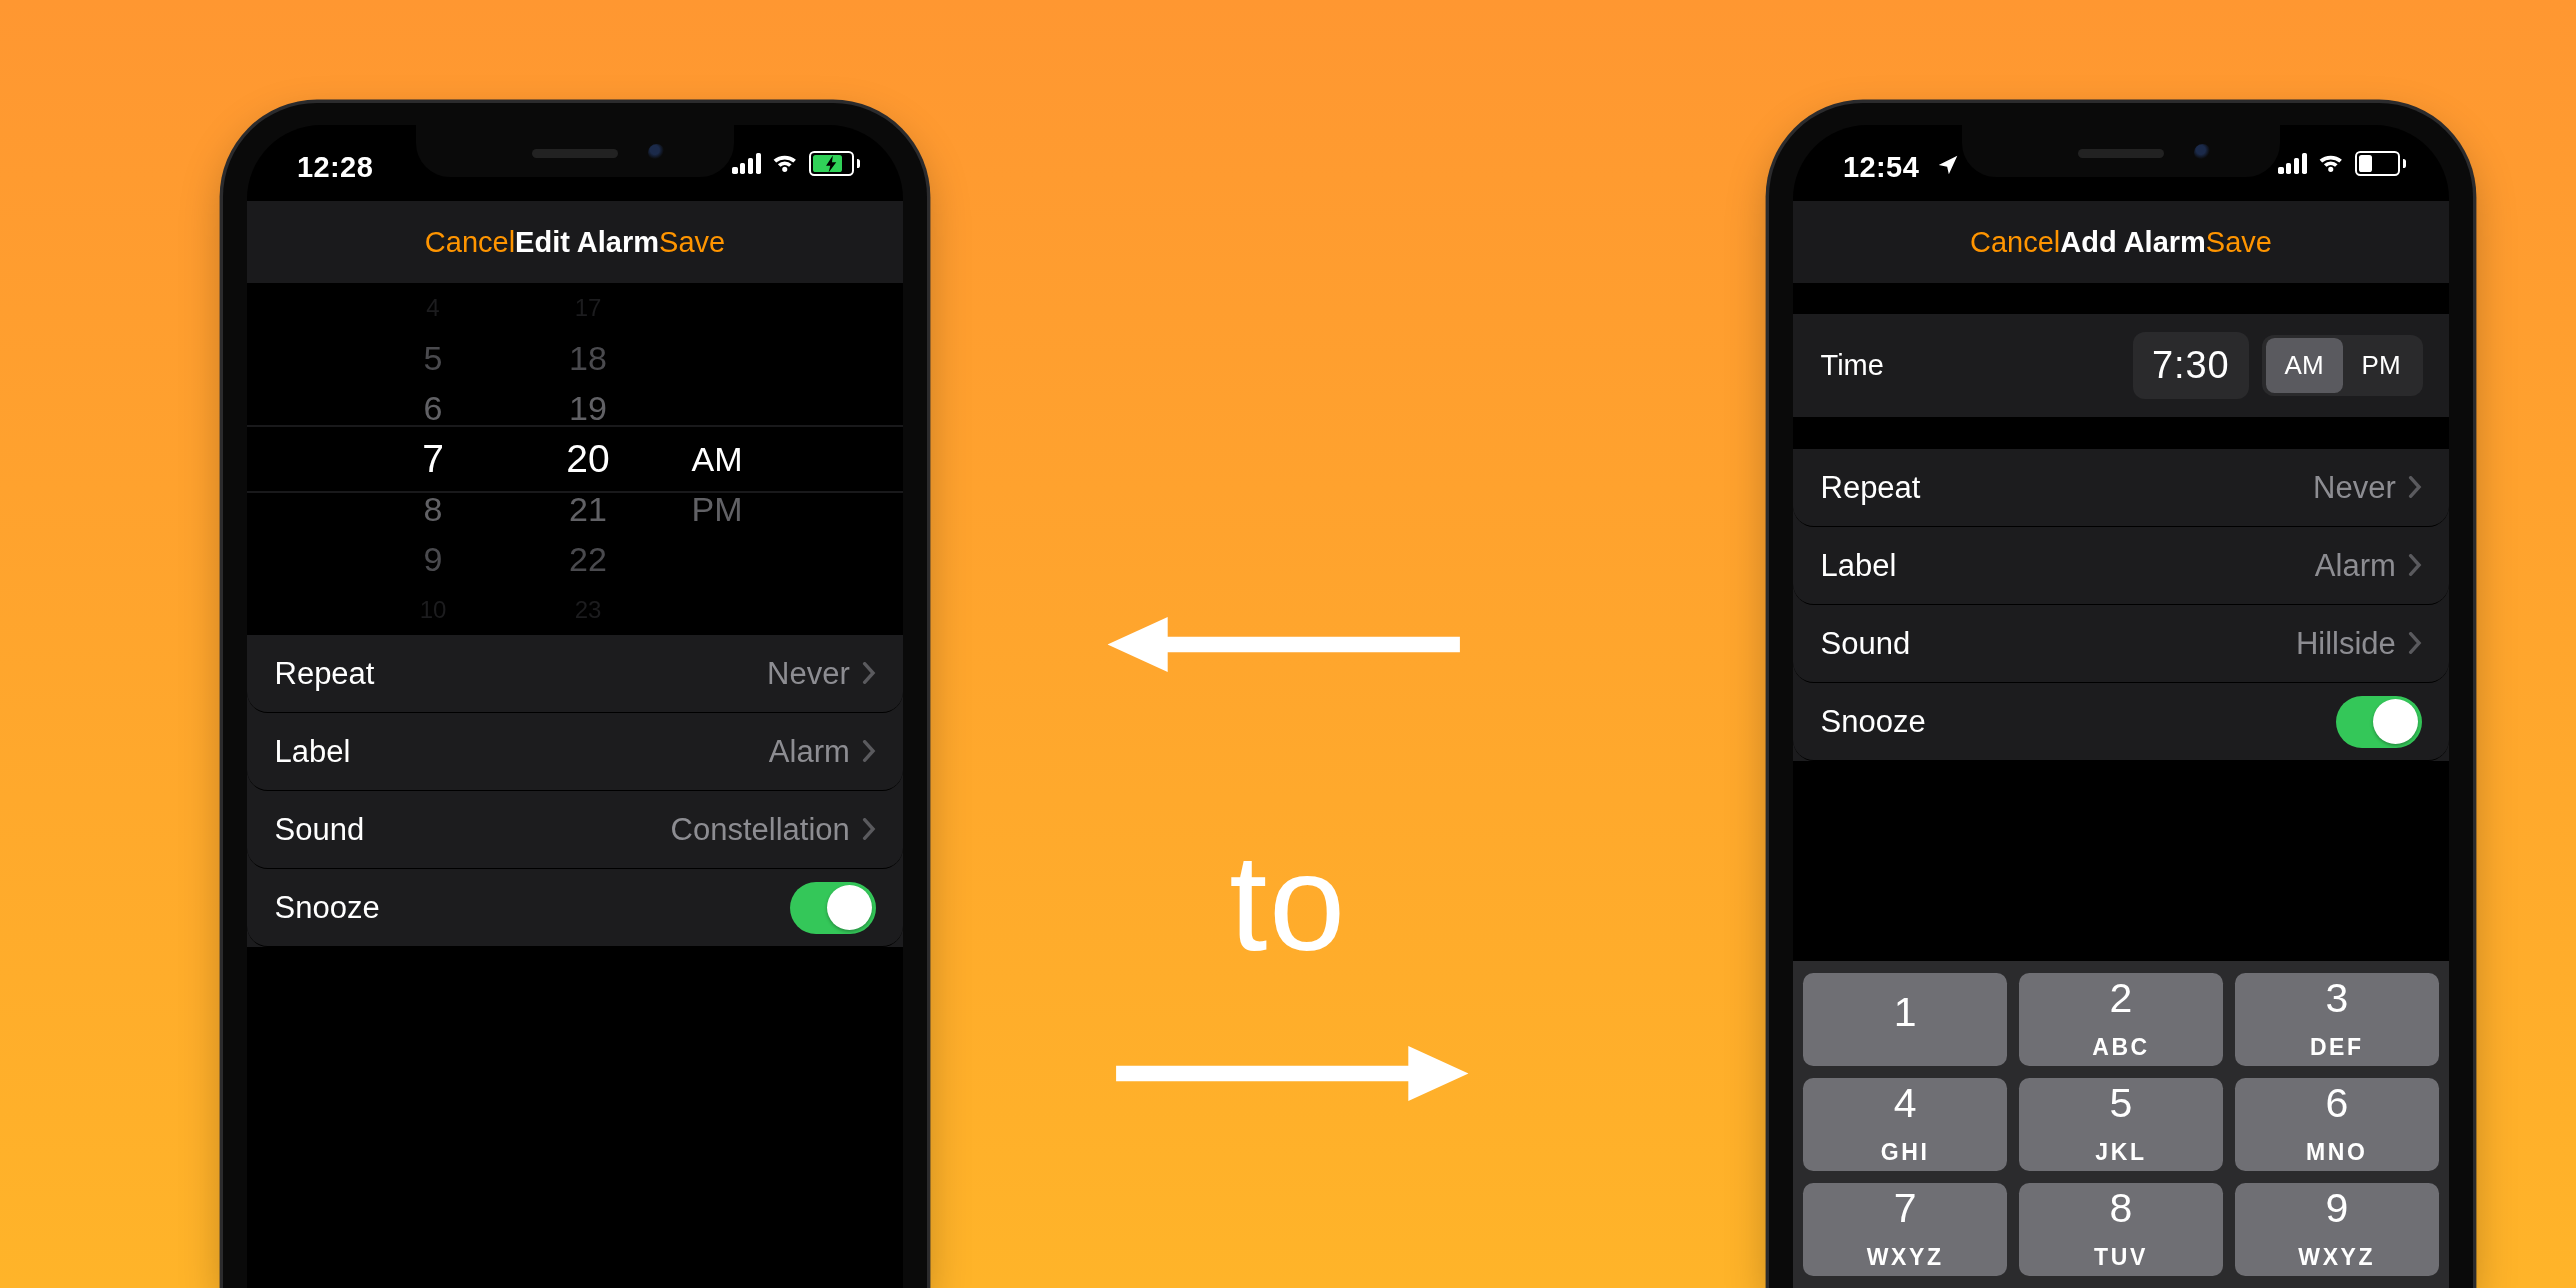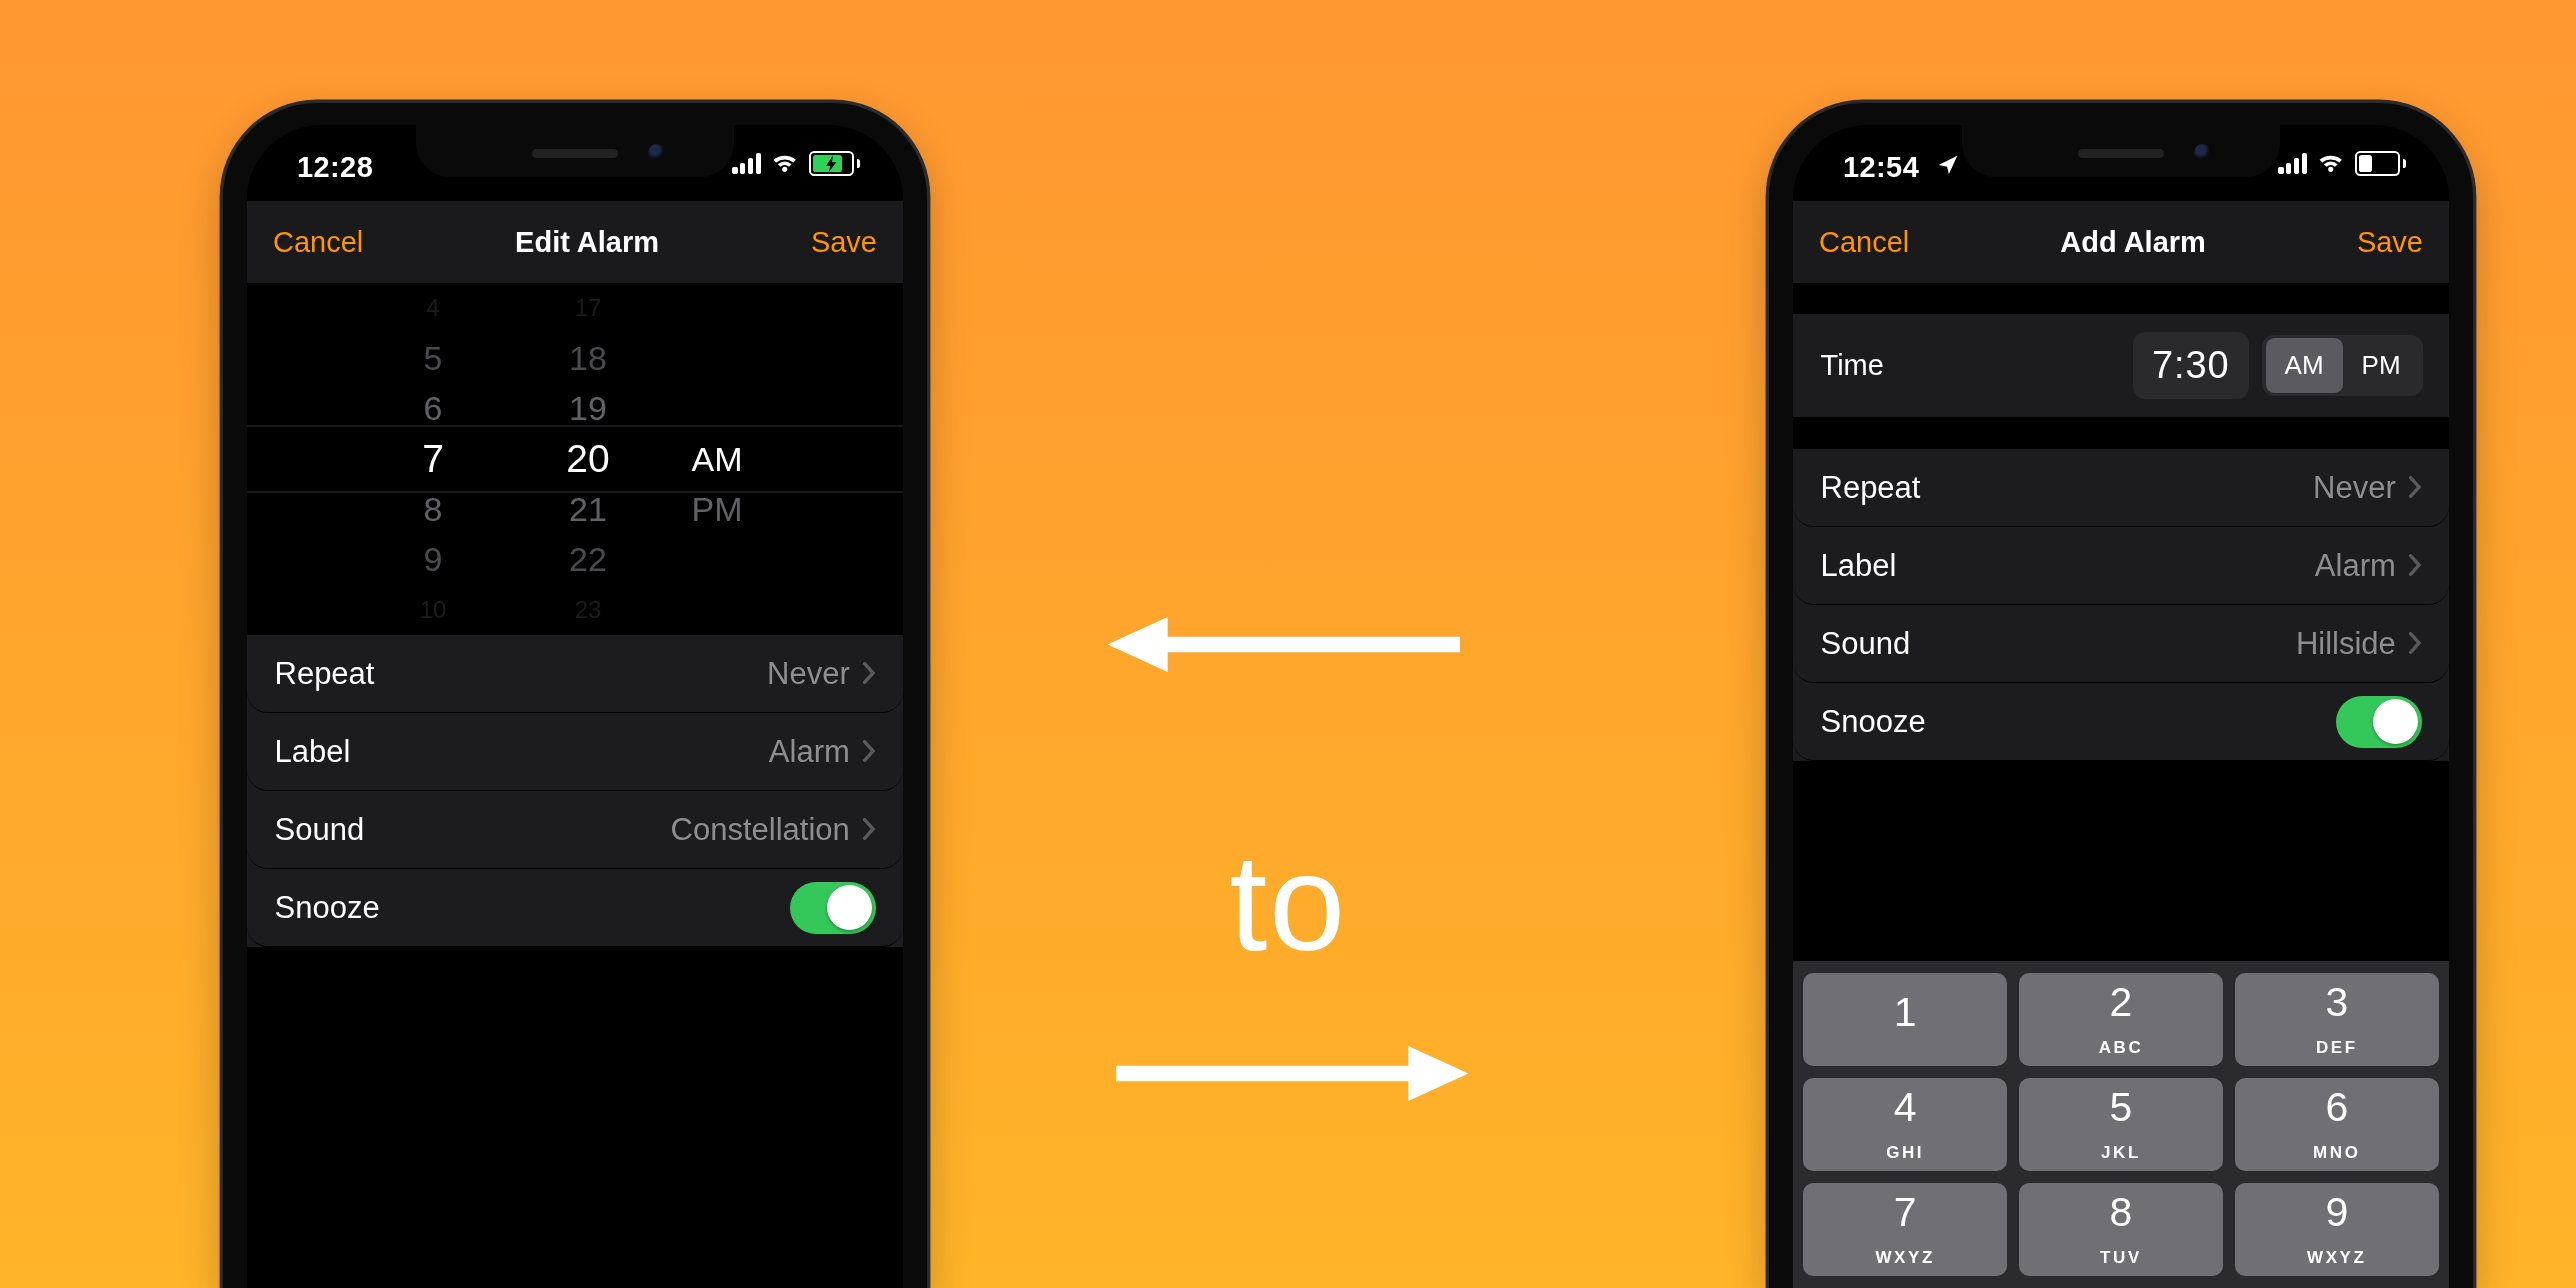--- a/index.html
+++ b/index.html
@@ -76,21 +76,21 @@
   .battery .body{width:41px;height:20.6px;border:2.1px solid #fff;border-radius:5.2px;position:relative;}
   .battery .body .fill{position:absolute;left:1.7px;top:1.7px;bottom:1.7px;border-radius:2.6px;}
   .battery.charging .body .fill{background:#30d158;width:29px;}
   .battery.low .body .fill{background:#fff;width:13.7px;}
   .battery .cap{width:3.4px;height:8.6px;background:#fff;border-radius:0 2.6px 2.6px 0;}
   .battery .bolt{position:absolute;left:50%;top:50%;transform:translate(-50%,-50%);}
   
   .navbar{
     position:absolute;top:76px;left:0;right:0;height:82px;
     background:var(--cell-dark2);
-    display:flex;align-items:center;justify-content:space-between;
+    display:flex;align-items:center;justify-content:center;
     padding:0 26px;font-size:29px;
     border-bottom:0.9px solid #0a0a0a;
   }
   .navbar .nav-btn{color:var(--accent-orange);}
   .navbar .nav-title{color:var(--text-white);font-weight:600;}
   
   .content{position:absolute;top:158px;left:0;right:0;bottom:0;}
   
   .picker{
     height:352px;position:relative;background:var(--screen-black);
@@ -158,21 +158,21 @@
     position:absolute;left:0;right:0;bottom:0;
     background:#2b2b2d;padding:12px 10.3px;
     display:grid;grid-template-columns:repeat(3,1fr);gap:12px;
   }
   .key{
     background:var(--key-grey);border-radius:10.3px;height:93px;
     display:flex;flex-direction:column;align-items:center;justify-content:center;
     color:#fff;
   }
   .key .num{font-size:41px;font-weight:400;line-height:1;}
-  .key .letters{font-size:17px;letter-spacing:2.6px;margin-top:15px;font-weight:600;}
+  .key .letters{font-size:23px;letter-spacing:2.6px;margin-top:15px;font-weight:600;}
   
   .anno{
     position:absolute;left:50%;transform:translateX(-50%);
     color:#fff;text-align:center;font-weight:300;
   }
   .anno.from{top:378px;font-size:137px;letter-spacing:1.7px;}
   .anno.to{top:824px;font-size:137px;letter-spacing:1.7px;}
   .arrow{
     position:absolute;left:50%;transform:translateX(-50%);
   }

